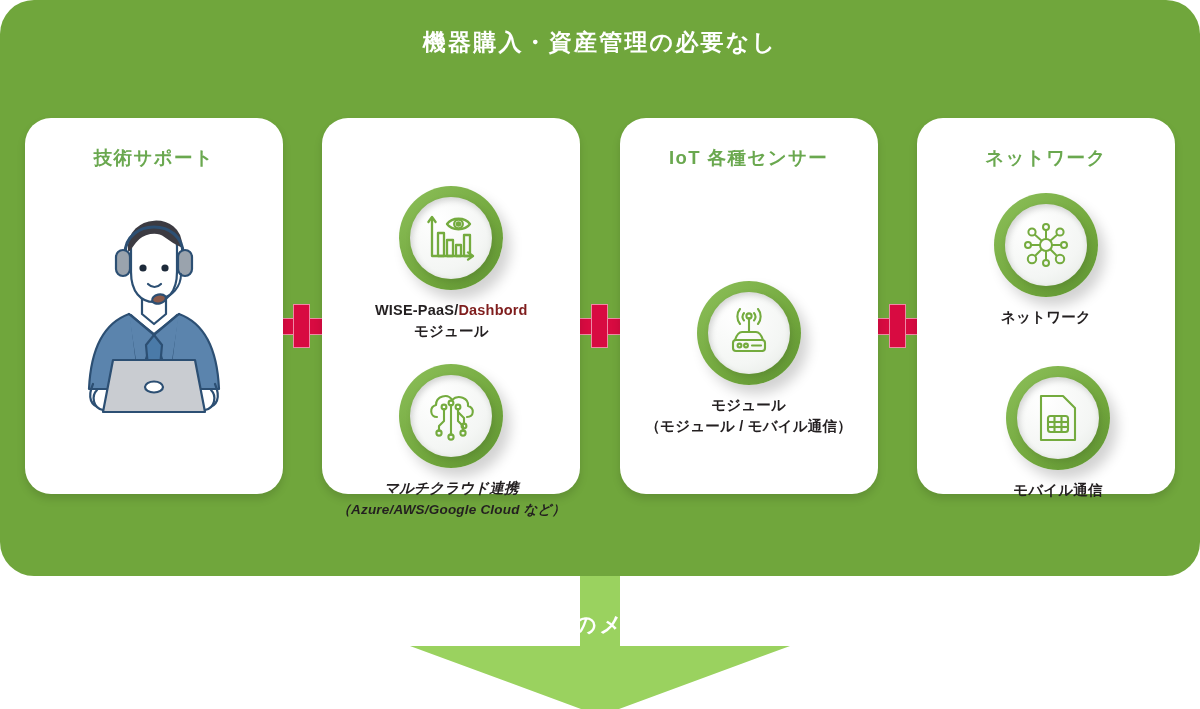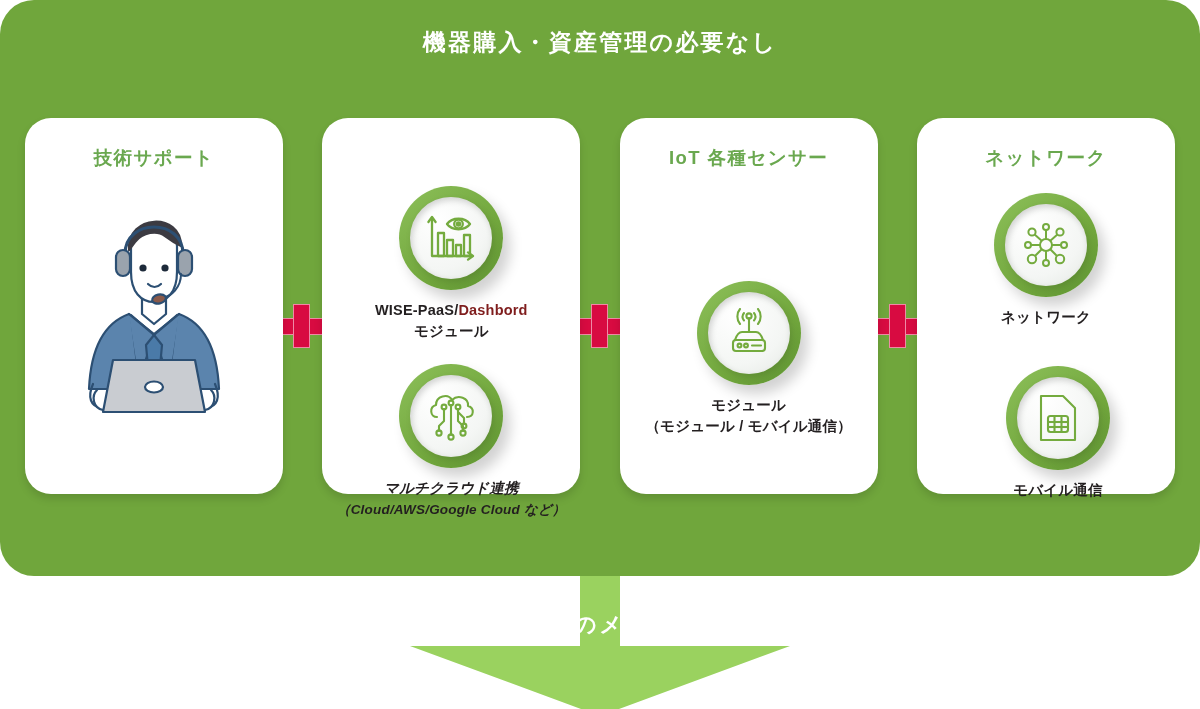--- a/index.html
+++ b/index.html
@@ -225,21 +225,21 @@
                 <circle cx="33" cy="16" r="2.4"></circle>
                 <circle cx="14" cy="42" r="2.6"></circle>
                 <circle cx="38" cy="42" r="2.6"></circle>
                 <circle cx="39" cy="35" r="2.4"></circle>
               </g>
             </svg>
           </div>
         </div>
         <div class="icon-label">
           <span>マルチクラウド連携</span><br>
-          <span class="sm">（Cloud/AWS/Google Cloud など）</span>
+          <span class="sm">（Azure/AWS/Google Cloud など）</span>
         </div>
       </div>
     </div>
 
     <div class="card">
       <div class="card-title">IoT 各種センサー</div>
       <div style="margin-top:111px;">
         <div class="badge">
           <div class="ring"></div>
           <div class="disc">

